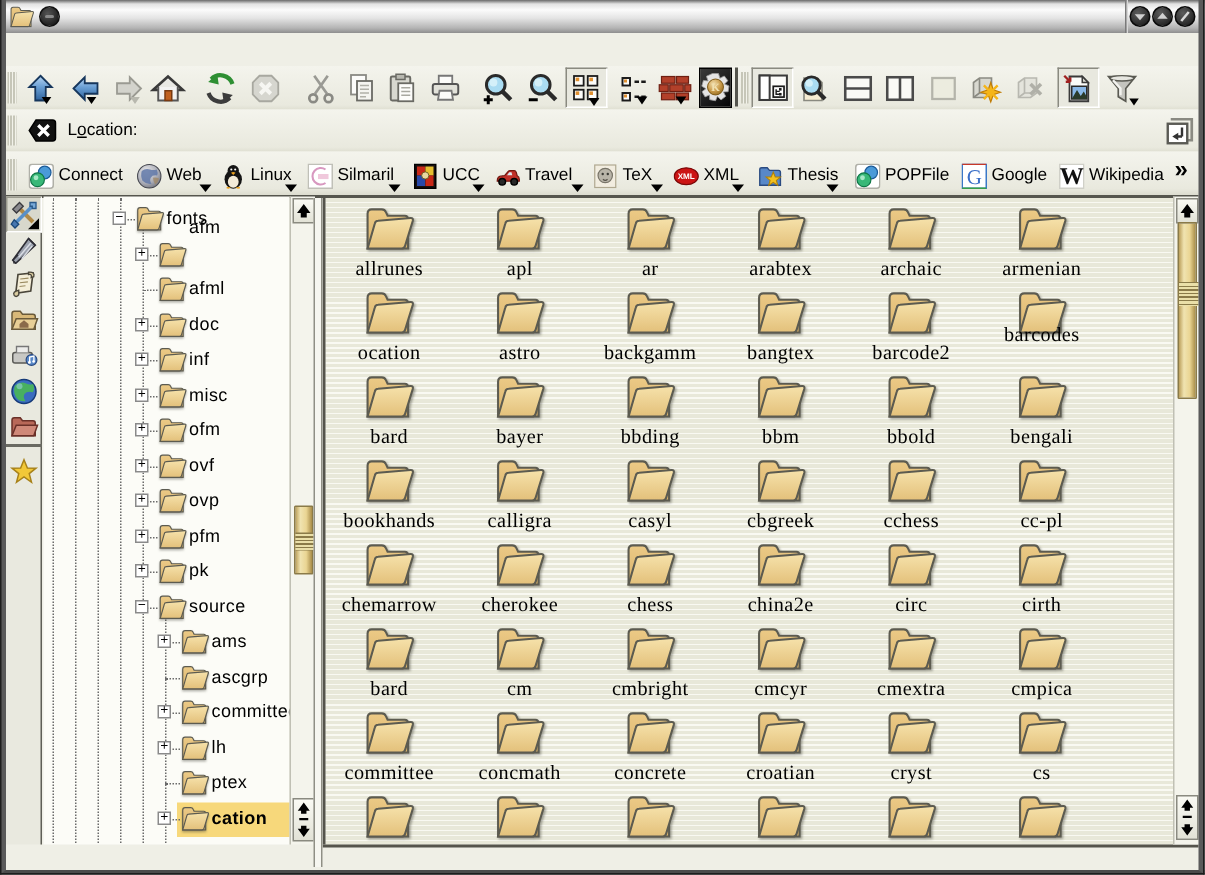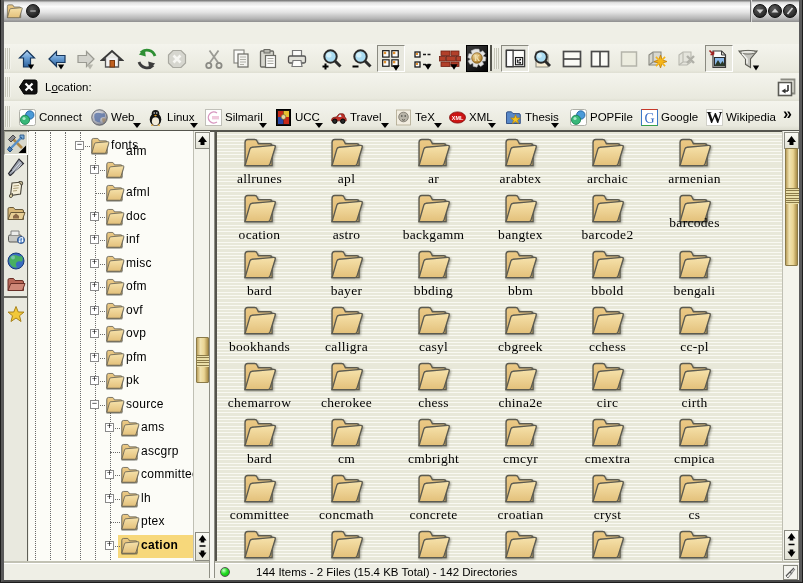--- a/index.html
+++ b/index.html
@@ -759,21 +759,12 @@
 <div class="abs" style="left:2px;top:17px;width:13px;height:118px;border:1px solid #8a7a48;border-radius:1px;background:linear-gradient(90deg,#bca05c 0,#f0e3b0 30%,#ead593 65%,#a88c48 100%)">
 <div class="abs" style="left:0px;top:39px;width:13px;height:16px;background:repeating-linear-gradient(180deg,#8a7a48 0,#8a7a48 1px,#eadfa8 1px,#eadfa8 2.4px)"></div>
       </div>
 <div class="abs" style="left:1px;top:399px;width:15px;height:30px;background:linear-gradient(180deg,#fafaf4,#e2e2d6);border:1px solid #8a8a80">
 <svg width="13" height="28">
           <path d="M6.5 2 L10.5 7.5 H8.3 V9.5 H4.7 V7.5 H2.5 Z" fill="#000"></path>
           <path d="M3.5 13.5 h6" stroke="#000" stroke-width="1.5"></path>
           <path d="M6.5 26 L10.5 20.5 H8.3 V18.5 H4.7 V20.5 H2.5 Z" fill="#000"></path>
         </svg></div>
 </div>
-<div class="abs" style="left:4px;top:563px;width:795px;height:17px;background:#efefe6;border-top:1px solid #fff;box-shadow:0 -2px 0 #c2c2b4">
-<div class="abs" style="left:216px;top:2.5px;width:10px;height:10px;border-radius:50%;background:radial-gradient(circle at 35% 30%,#ccffcc 0,#22dd22 45%,#11aa11 100%);border:1px solid #555"></div>
-<div class="abs" style="left:252px;top:2px;font-size:11.5px;color:#000">144 Items - 2 Files (15.4 KB Total) - 142 Directories</div>
-<div class="abs" style="left:779px;top:1px;width:15px;height:15px;background:#f4f4ee;border:1px solid #8a8a80">
-<svg width="13" height="13">
-          <path d="M2 9 L6 5 L8 3 M8 3 L10 1 M6 5 L8 7" stroke="#555" stroke-width="1.2" fill="none"></path>
-          <path d="M2 9 L4 11 L11 2" stroke="#777" stroke-width="1" fill="none"></path>
-        </svg></div>
-</div>
 </div>
 </body></html>

